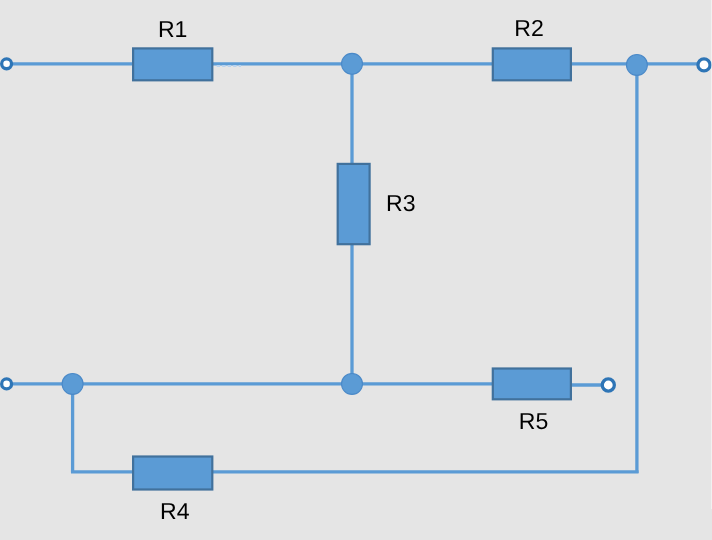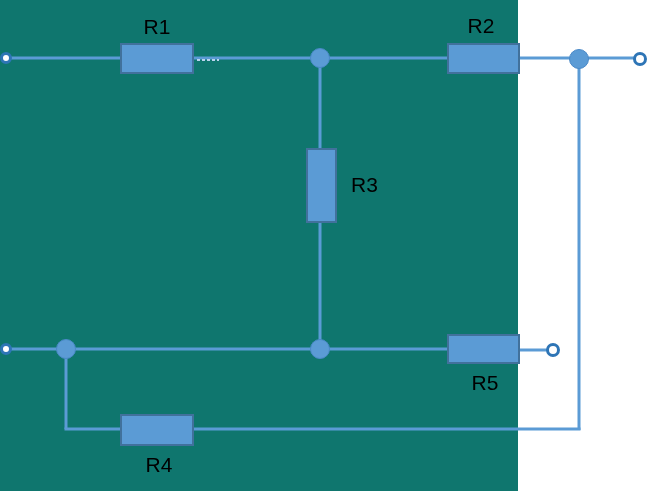--- a/index.html
+++ b/index.html
@@ -6,23 +6,23 @@
     margin: 0;
     padding: 0;
     background: #ffffff;
     width: 647px;
     height: 491px;
     overflow: hidden;
     font-family: "Liberation Sans", sans-serif;
   }
   .canvas-wrap {
     position: relative;
-    width: 518px;
+    width: 647px;
     height: 491px;
-    background: #0f766e;
+    background: #e5e5e5;
   }
   svg { display: block; }
   .wire {
     stroke: #5b9bd5;
     stroke-width: 3;
     fill: none;
     stroke-linecap: butt;
   }
   .wire-artifact {
     stroke: #b9d3ee;

